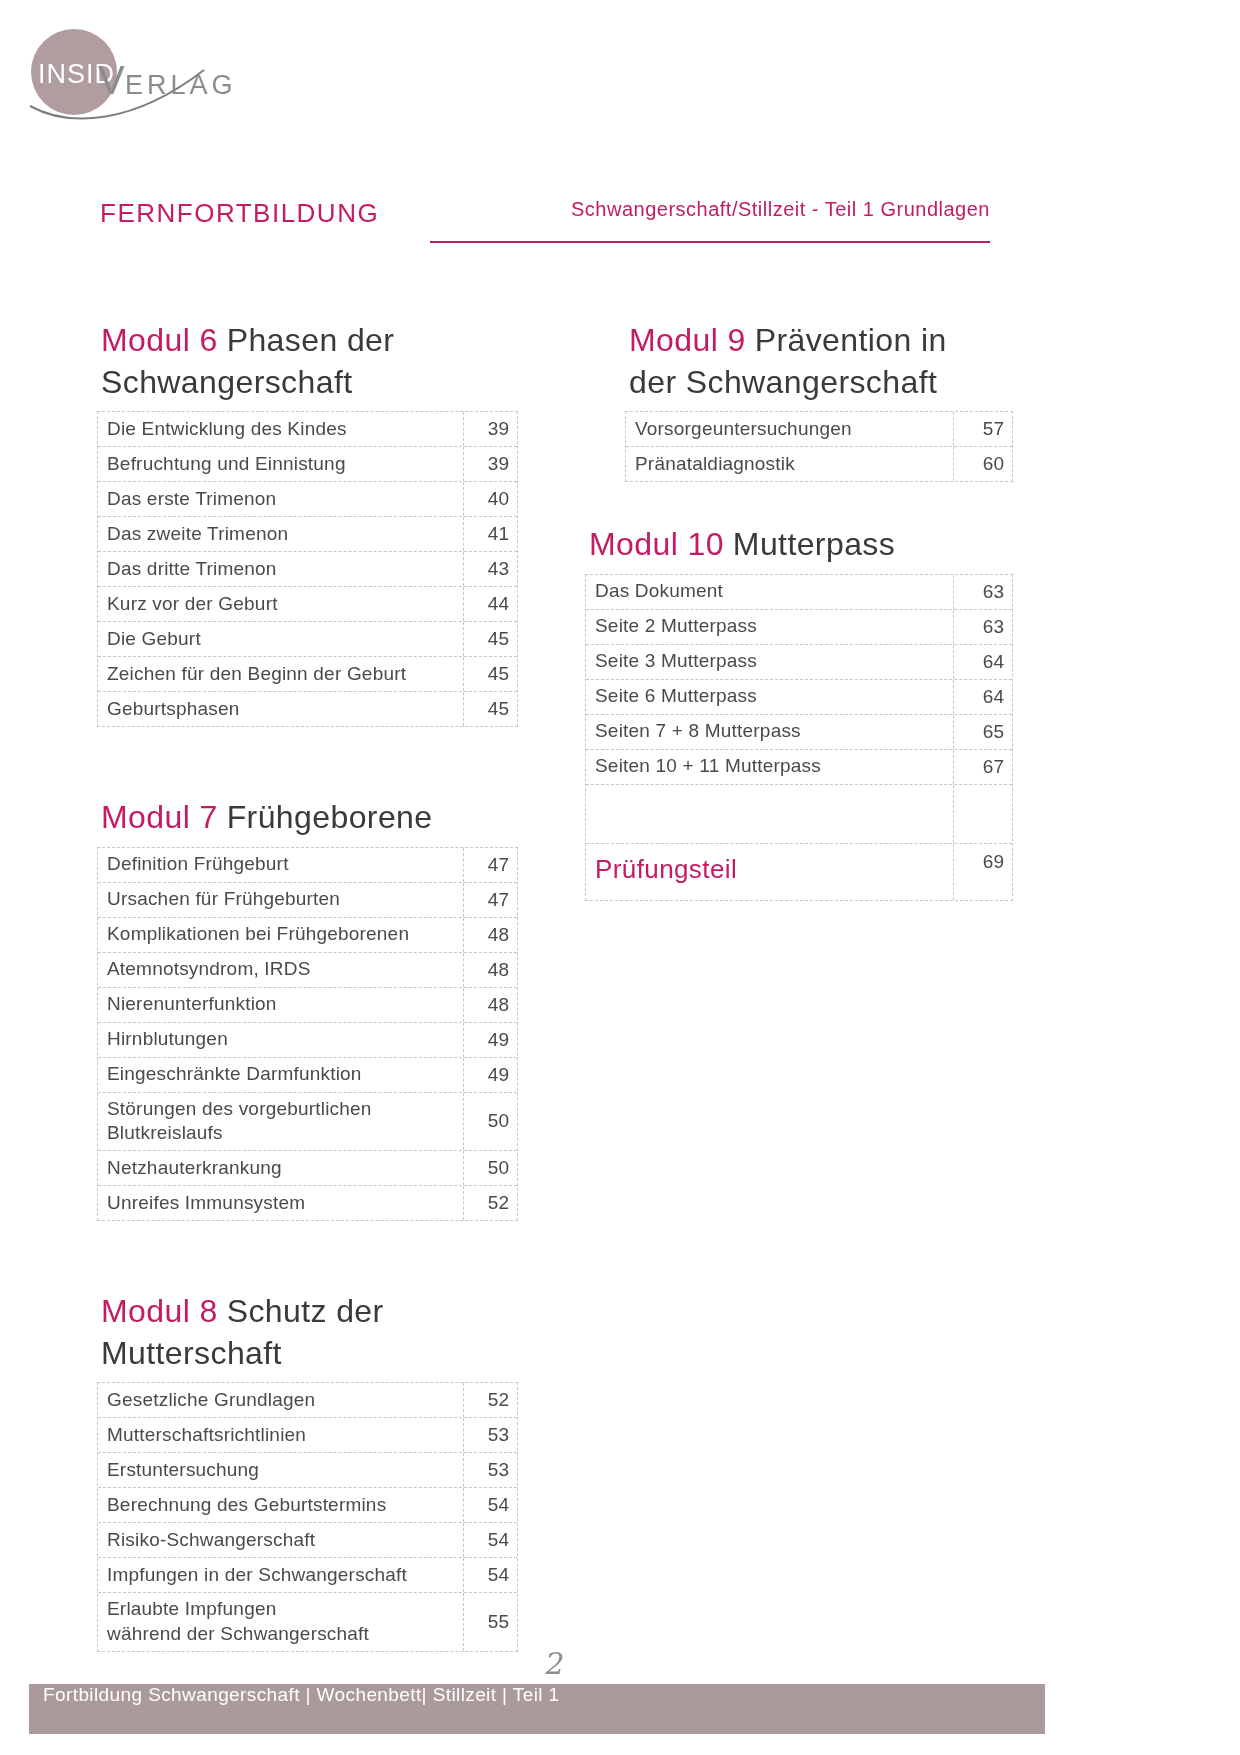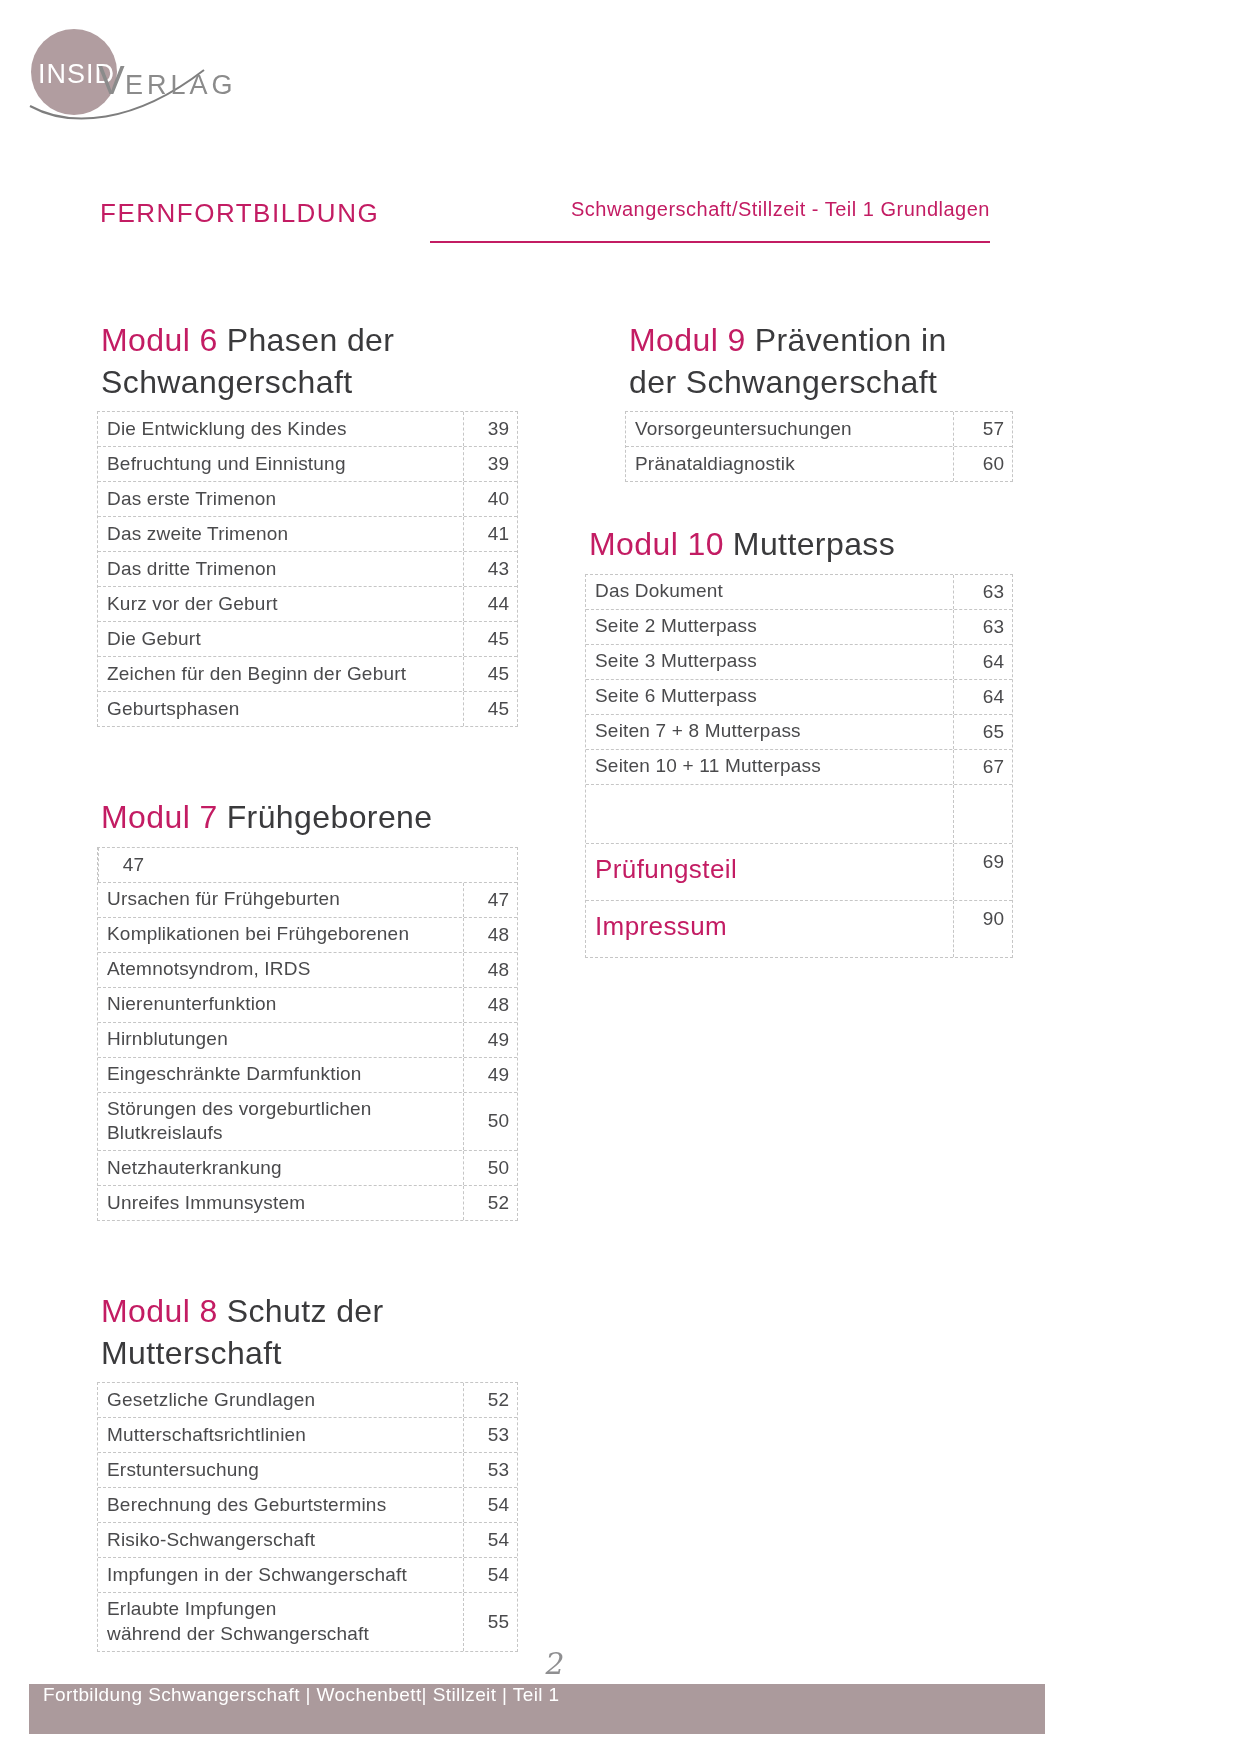--- a/index.html
+++ b/index.html
@@ -137,20 +137,21 @@
     <div class="toc-page">45</div>
   </div>
         </div>
   </section>
       <section class="toc-section">
     <h2 class="section-heading">
       <span class="module">Modul 7</span><span class="section-title">Frühgeborene</span>
     </h2>
     <div class="toc-table">
           <div class="toc-row">
+    <div class="toc-label">Definition Frühgeburt</div>
     <div class="toc-page">47</div>
   </div>
           <div class="toc-row">
     <div class="toc-label">Ursachen für Frühgeburten</div>
     <div class="toc-page">47</div>
   </div>
           <div class="toc-row">
     <div class="toc-label">Komplikationen bei Frühgeborenen</div>
     <div class="toc-page">48</div>
   </div>
@@ -268,24 +269,20 @@
     <div class="toc-page">67</div>
   </div>
           <div class="toc-row spacer">
     <div class="toc-label"></div>
     <div class="toc-page"></div>
   </div>
           <div class="toc-row accent">
     <div class="toc-label">Prüfungsteil</div>
     <div class="toc-page">69</div>
   </div>
-          <div class="toc-row accent">
-    <div class="toc-label">Impressum</div>
-    <div class="toc-page">90</div>
-  </div>
         </div>
   </section>
     </div>
 
   <div class="page-number">2</div>
   <div class="footer-bar">
     <span>Fortbildung Schwangerschaft | Wochenbett| Stillzeit | Teil 1</span>
   </div>
 
 </div>

